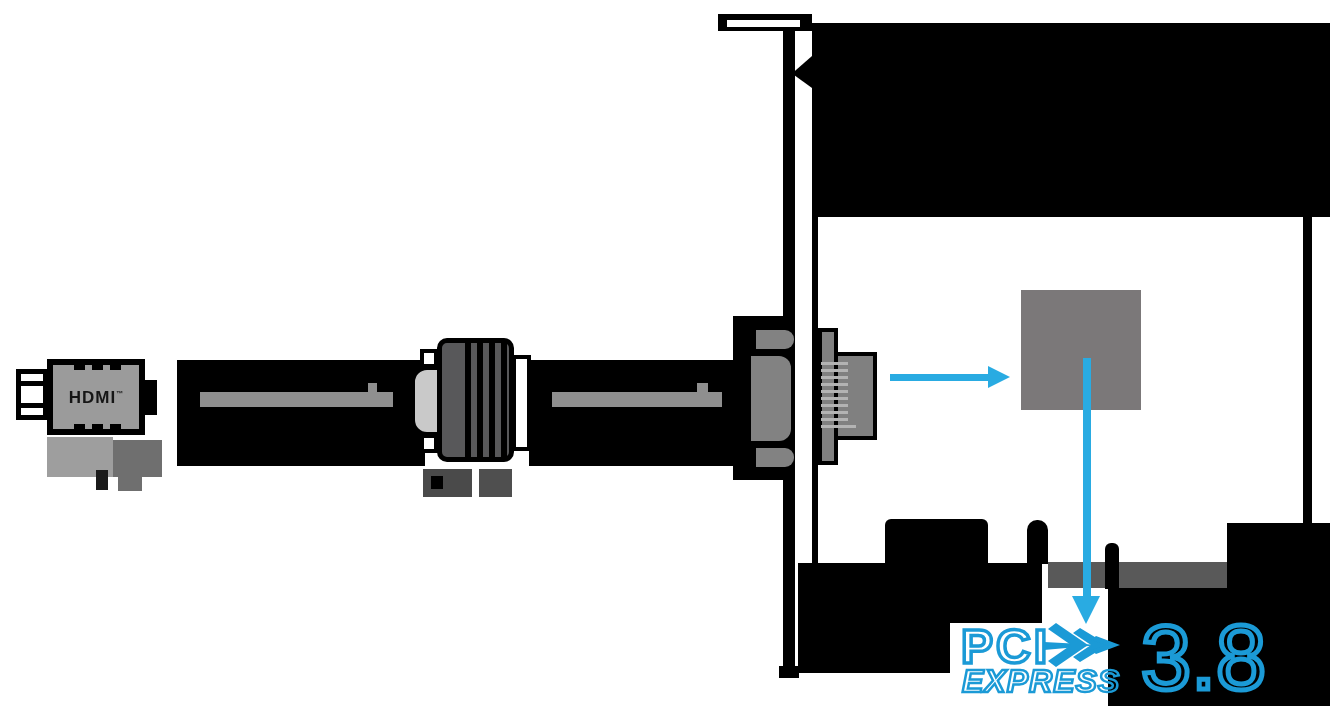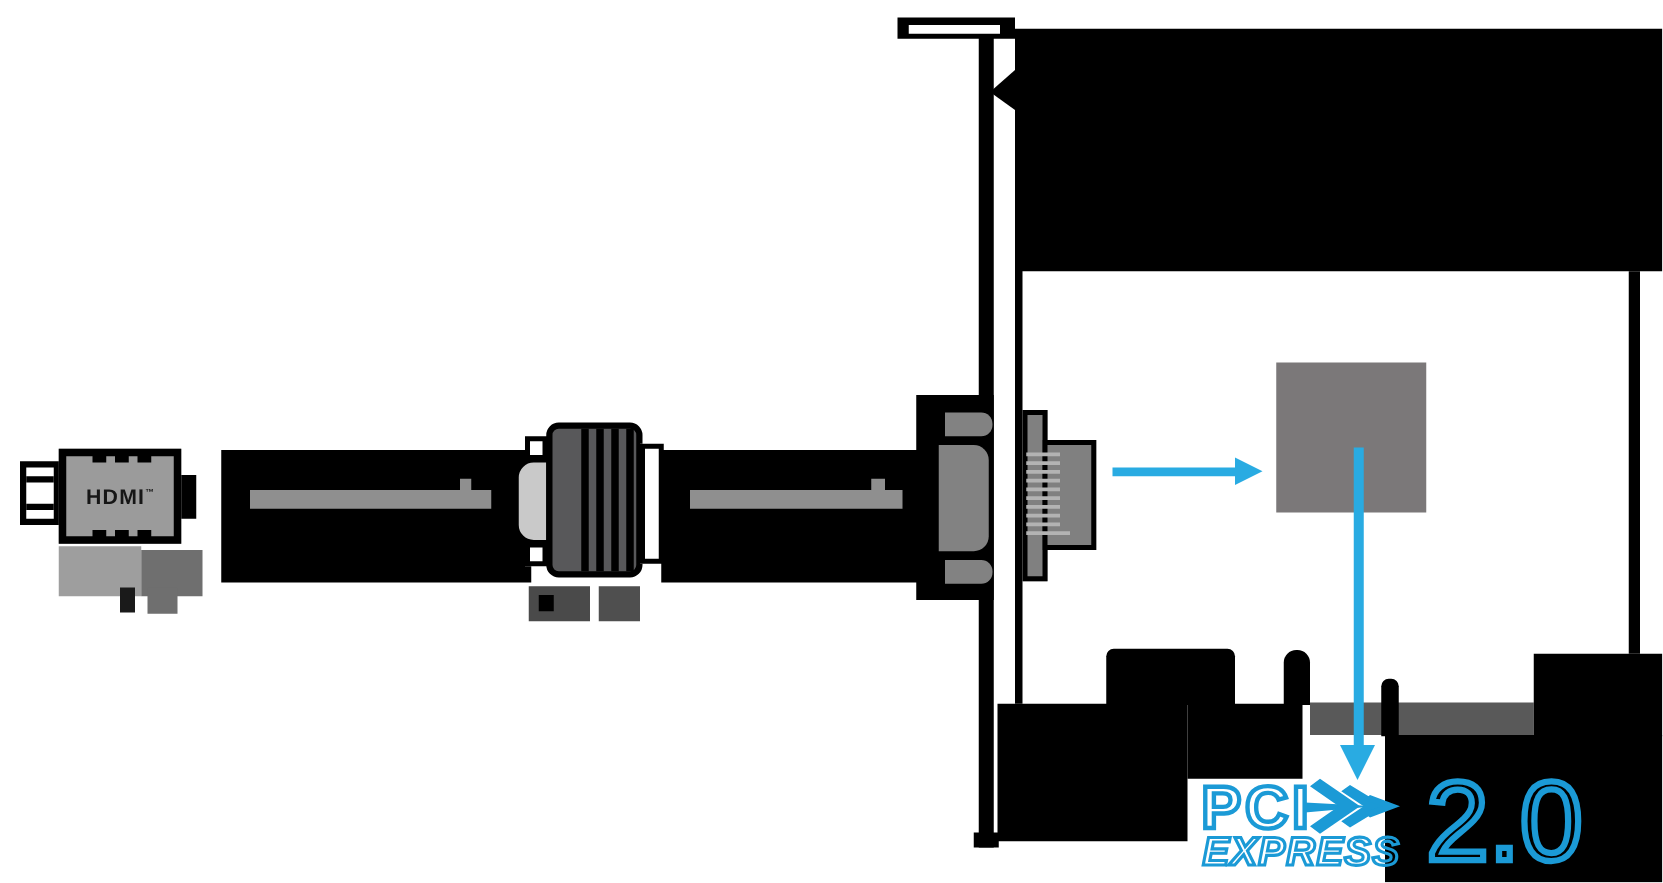--- a/index.html
+++ b/index.html
@@ -126,16 +126,16 @@
 
   <div>
     <div class="abs logo" style="left:961px;top:626px;font-size:48px;line-height:42px;letter-spacing:3px;">PCI</div>
     <svg class="abs" style="left:1044px;top:621px;" width="76" height="48" viewBox="0 0 76 48">
       <polygon points="0,21 56,24 0,29" fill="var(--logo_blue)"></polygon>
       <polygon points="12,2 44,24 12,46 4,40 27,24 4,8" fill="var(--logo_blue)"></polygon>
       <polygon points="36,7 64,24 36,41 29,36 47,24 29,12" fill="var(--logo_blue)"></polygon>
       <polygon points="52,15 76,24 52,33 47,29 62,24 47,19" fill="var(--logo_blue)"></polygon>
     </svg>
     <div class="abs logo" style="left:962px;top:666px;font-size:32px;line-height:30px;font-style:italic;letter-spacing:1px;-webkit-text-stroke:2.5px var(--logo_blue);">EXPRESS</div>
-    <div class="abs logo" style="left:1141px;top:618px;font-size:90px;line-height:80px;font-weight:normal;-webkit-text-stroke:5px var(--logo_blue);">2.0</div>
+    <div class="abs logo" style="left:1141px;top:618px;font-size:90px;line-height:80px;font-weight:normal;-webkit-text-stroke:5px var(--logo_blue);">3.8</div>
   </div>
 
 </div>
 
 </body></html>

